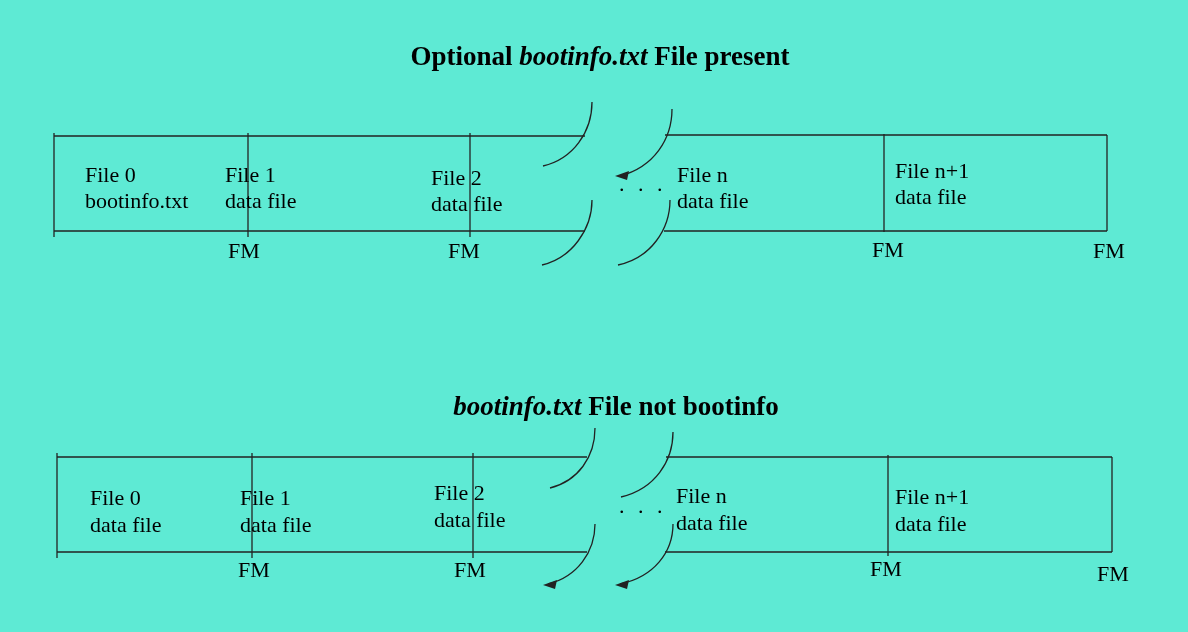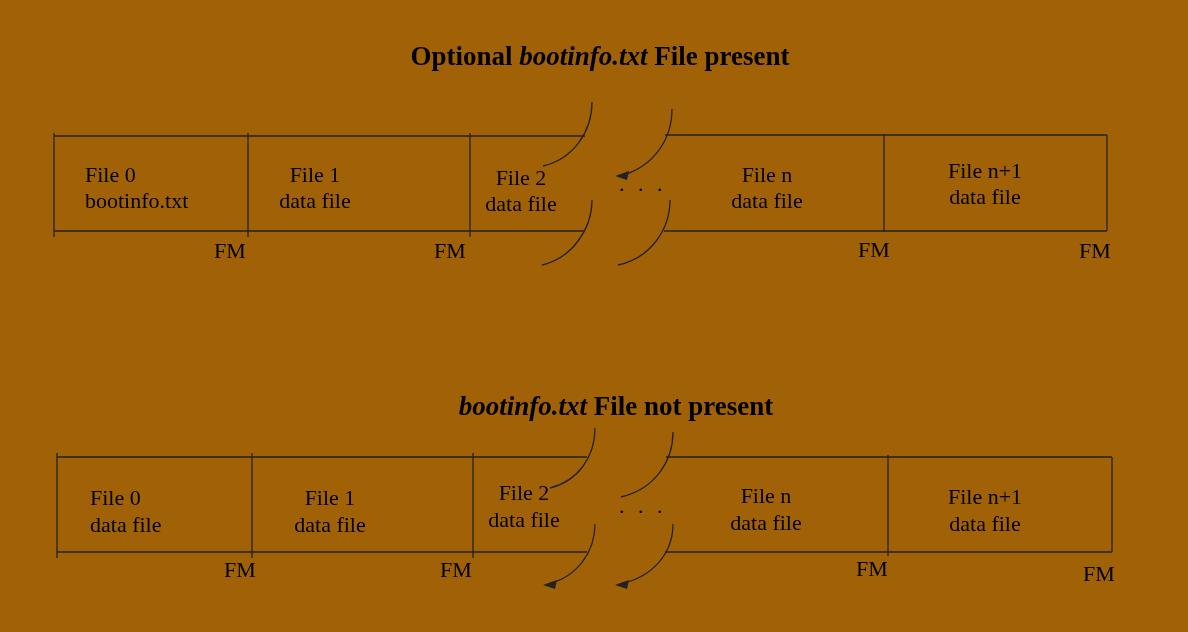--- a/index.html
+++ b/index.html
@@ -1,20 +1,20 @@
 <!DOCTYPE html>
 <html><head>
 <meta charset="utf-8">
 <style>
   html, body { margin: 0; padding: 0; background: #ffffff; }
   .canvas {
     position: relative;
     width: 1188px;
     height: 632px;
-    background: #a16207;
+    background: #5eead4;
     overflow: hidden;
     font-family: "Liberation Serif", "DejaVu Serif", serif;
     color: #000000;
   }
   .art {
     position: absolute;
     left: 0; top: 0;
     width: 1188px; height: 632px;
   }
   .art path, .art line {
@@ -32,31 +32,31 @@
     font-size: 27px;
     line-height: 30px;
     white-space: nowrap;
   }
   .title em { font-style: italic; font-weight: bold; }
   .t1 { top: 41px; padding-left: 12px; box-sizing: border-box; }
   .t2 { top: 391px; padding-left: 44px; box-sizing: border-box; }
   .seg-label {
     position: absolute;
     font-size: 22px;
-    text-align: center;
+    text-align: left;
     white-space: nowrap;
   }
   .d1 .seg-label { line-height: 26px; }
   .d2 .seg-label { line-height: 27px; }
   .seg-label.align-left { text-align: left; margin-left: 6px; }
   .fm {
     position: absolute;
     width: 60px;
     font-size: 22px;
-    text-align: left;
+    text-align: center;
     white-space: nowrap;
   }
   .dots {
     position: absolute;
     font-size: 22px;
     letter-spacing: 4px;
     white-space: pre;
   }
 </style>
 </head>
@@ -128,21 +128,21 @@
 
     <div class="dots" style="left:619px; top:171px;">. . .</div>
 
     <div class="fm" style="left:214px; top:238px;">FM</div>
     <div class="fm" style="left:434px; top:238px;">FM</div>
     <div class="fm" style="left:858px; top:237px;">FM</div>
     <div class="fm" style="left:1079px; top:238px;">FM</div>
   </div>
 
   <div class="d2">
-    <div class="title t2"><span></span><em>bootinfo.txt</em><span> File not present</span></div>
+    <div class="title t2"><span></span><em>bootinfo.txt</em><span> File not bootinfo</span></div>
 
     <div class="seg-label align-left" style="left:84px; top:484px; width:170px;">
       <div>File 0</div>
       <div>data file</div>
     </div>
     <div class="seg-label" style="left:240px; top:484px; width:180px;">
       <div>File 1</div>
       <div>data file</div>
     </div>
     <div class="seg-label" style="left:434px; top:479px; width:180px;">

